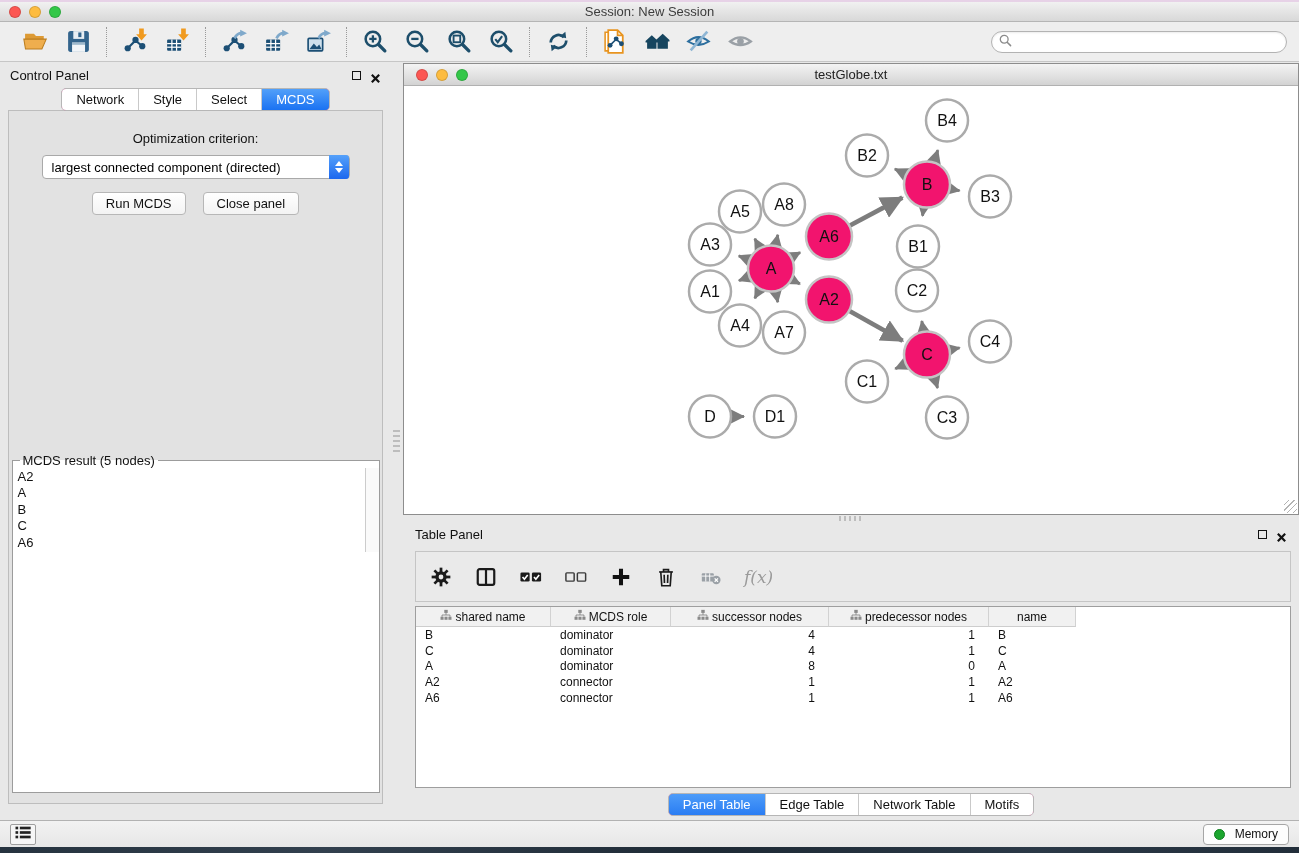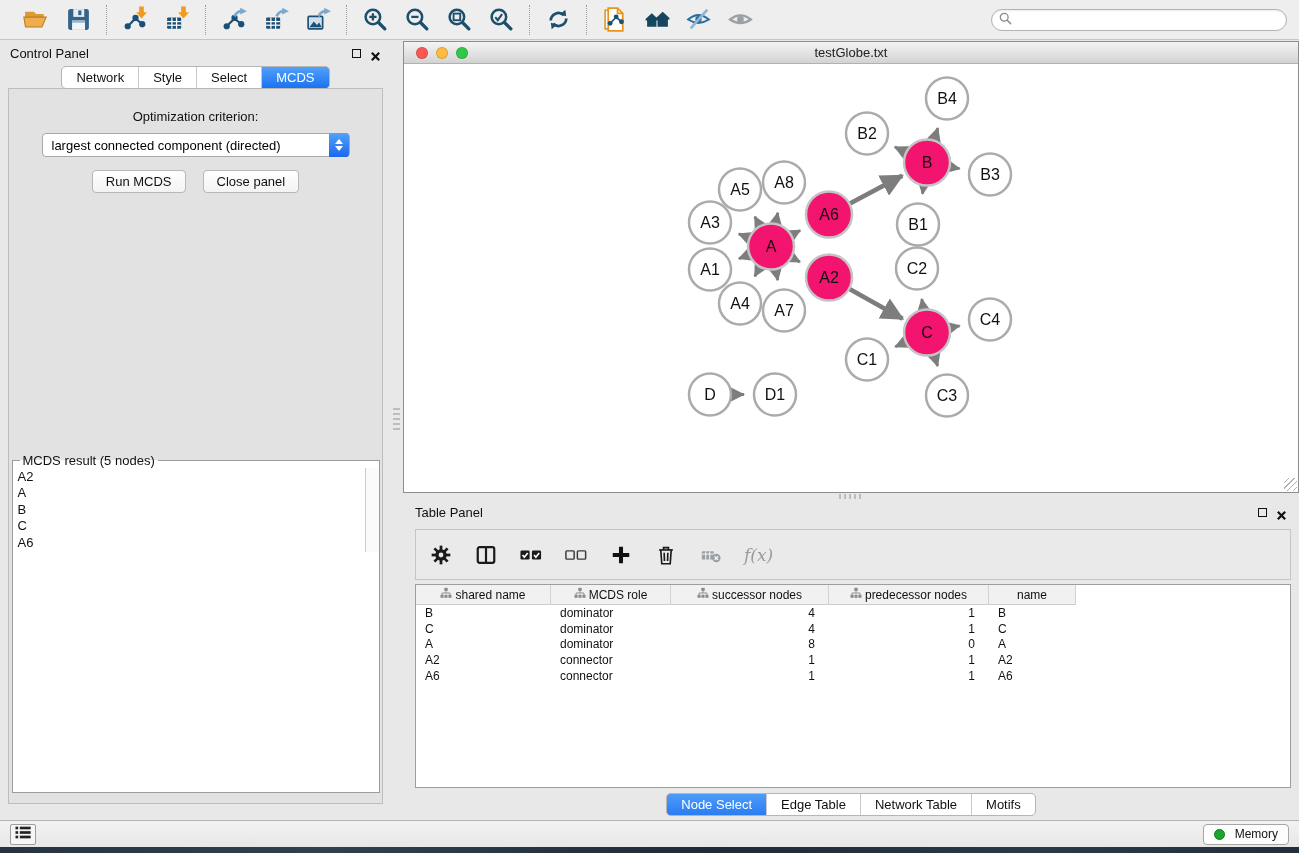--- a/index.html
+++ b/index.html
@@ -106,20 +106,28 @@
   .membtn { margin-left:auto; height:21px; border:1px solid #a6a6a6; border-radius:4px; background:#fdfdfd;
     display:flex; align-items:center; gap:10px; padding:0 10px; font-size:12px; color:#111; }
   .memdot { width:11px; height:11px; border-radius:50%; background:#1ba52e; border:1px solid #0f7d20; }
   .wallpaper { height:6px; background:linear-gradient(90deg,#26333f,#32404e 25%,#1e2a35 55%,#2b3947 80%,#222e3a); flex:none; }
 </style>
 </head>
 <body>
 
 <div class="app">
 
+  <div class="mac-titlebar">
+    <div class="lights">
+      <span class="light" style="background:#fc5753"></span>
+      <span class="light" style="background:#fdbc40"></span>
+      <span class="light" style="background:#33c748"></span>
+    </div>
+    <span class="mac-title">Session: New Session</span>
+  </div>
 
   <div class="toolbar" id="main-toolbar">
     <div class="tgroup">
         <span class="tbtn">
           <svg width="27" height="27" viewBox="0 0 26 26">
             <path d="M2 5.5 h8.5 l2 2.2 h7.5 v3 H2 Z" fill="#DD9A34"></path>
             <path d="M0.8 10.7 h21.6 l-4.2 9.6 H2.4 Z" fill="#EFAE4E" stroke="#BB7D1E" stroke-width="1"></path>
           </svg>
         </span>
         <span class="tbtn">
@@ -645,21 +653,21 @@
                 <div class="td al" style="width: 135px;">A6</div>
                 <div class="td al" style="width: 120px;">connector</div>
                 <div class="td ar" style="width: 158px;">1</div>
                 <div class="td ar" style="width: 160px;">1</div>
                 <div class="td al" style="width: 87px;">A6</div>
               </div>
             </div>
         </div>
         <div class="tp-tabs">
           <span class="seg-group" id="tp-tab-group">
-              <span class="seg sel">Node Select</span>
+              <span class="seg sel">Panel Table</span>
               <span class="seg">Edge Table</span>
               <span class="seg">Network Table</span>
               <span class="seg">Motifs</span>
             </span>
         </div>
       </div>
     </div>
   </div>
 
   <div class="statusbar">

